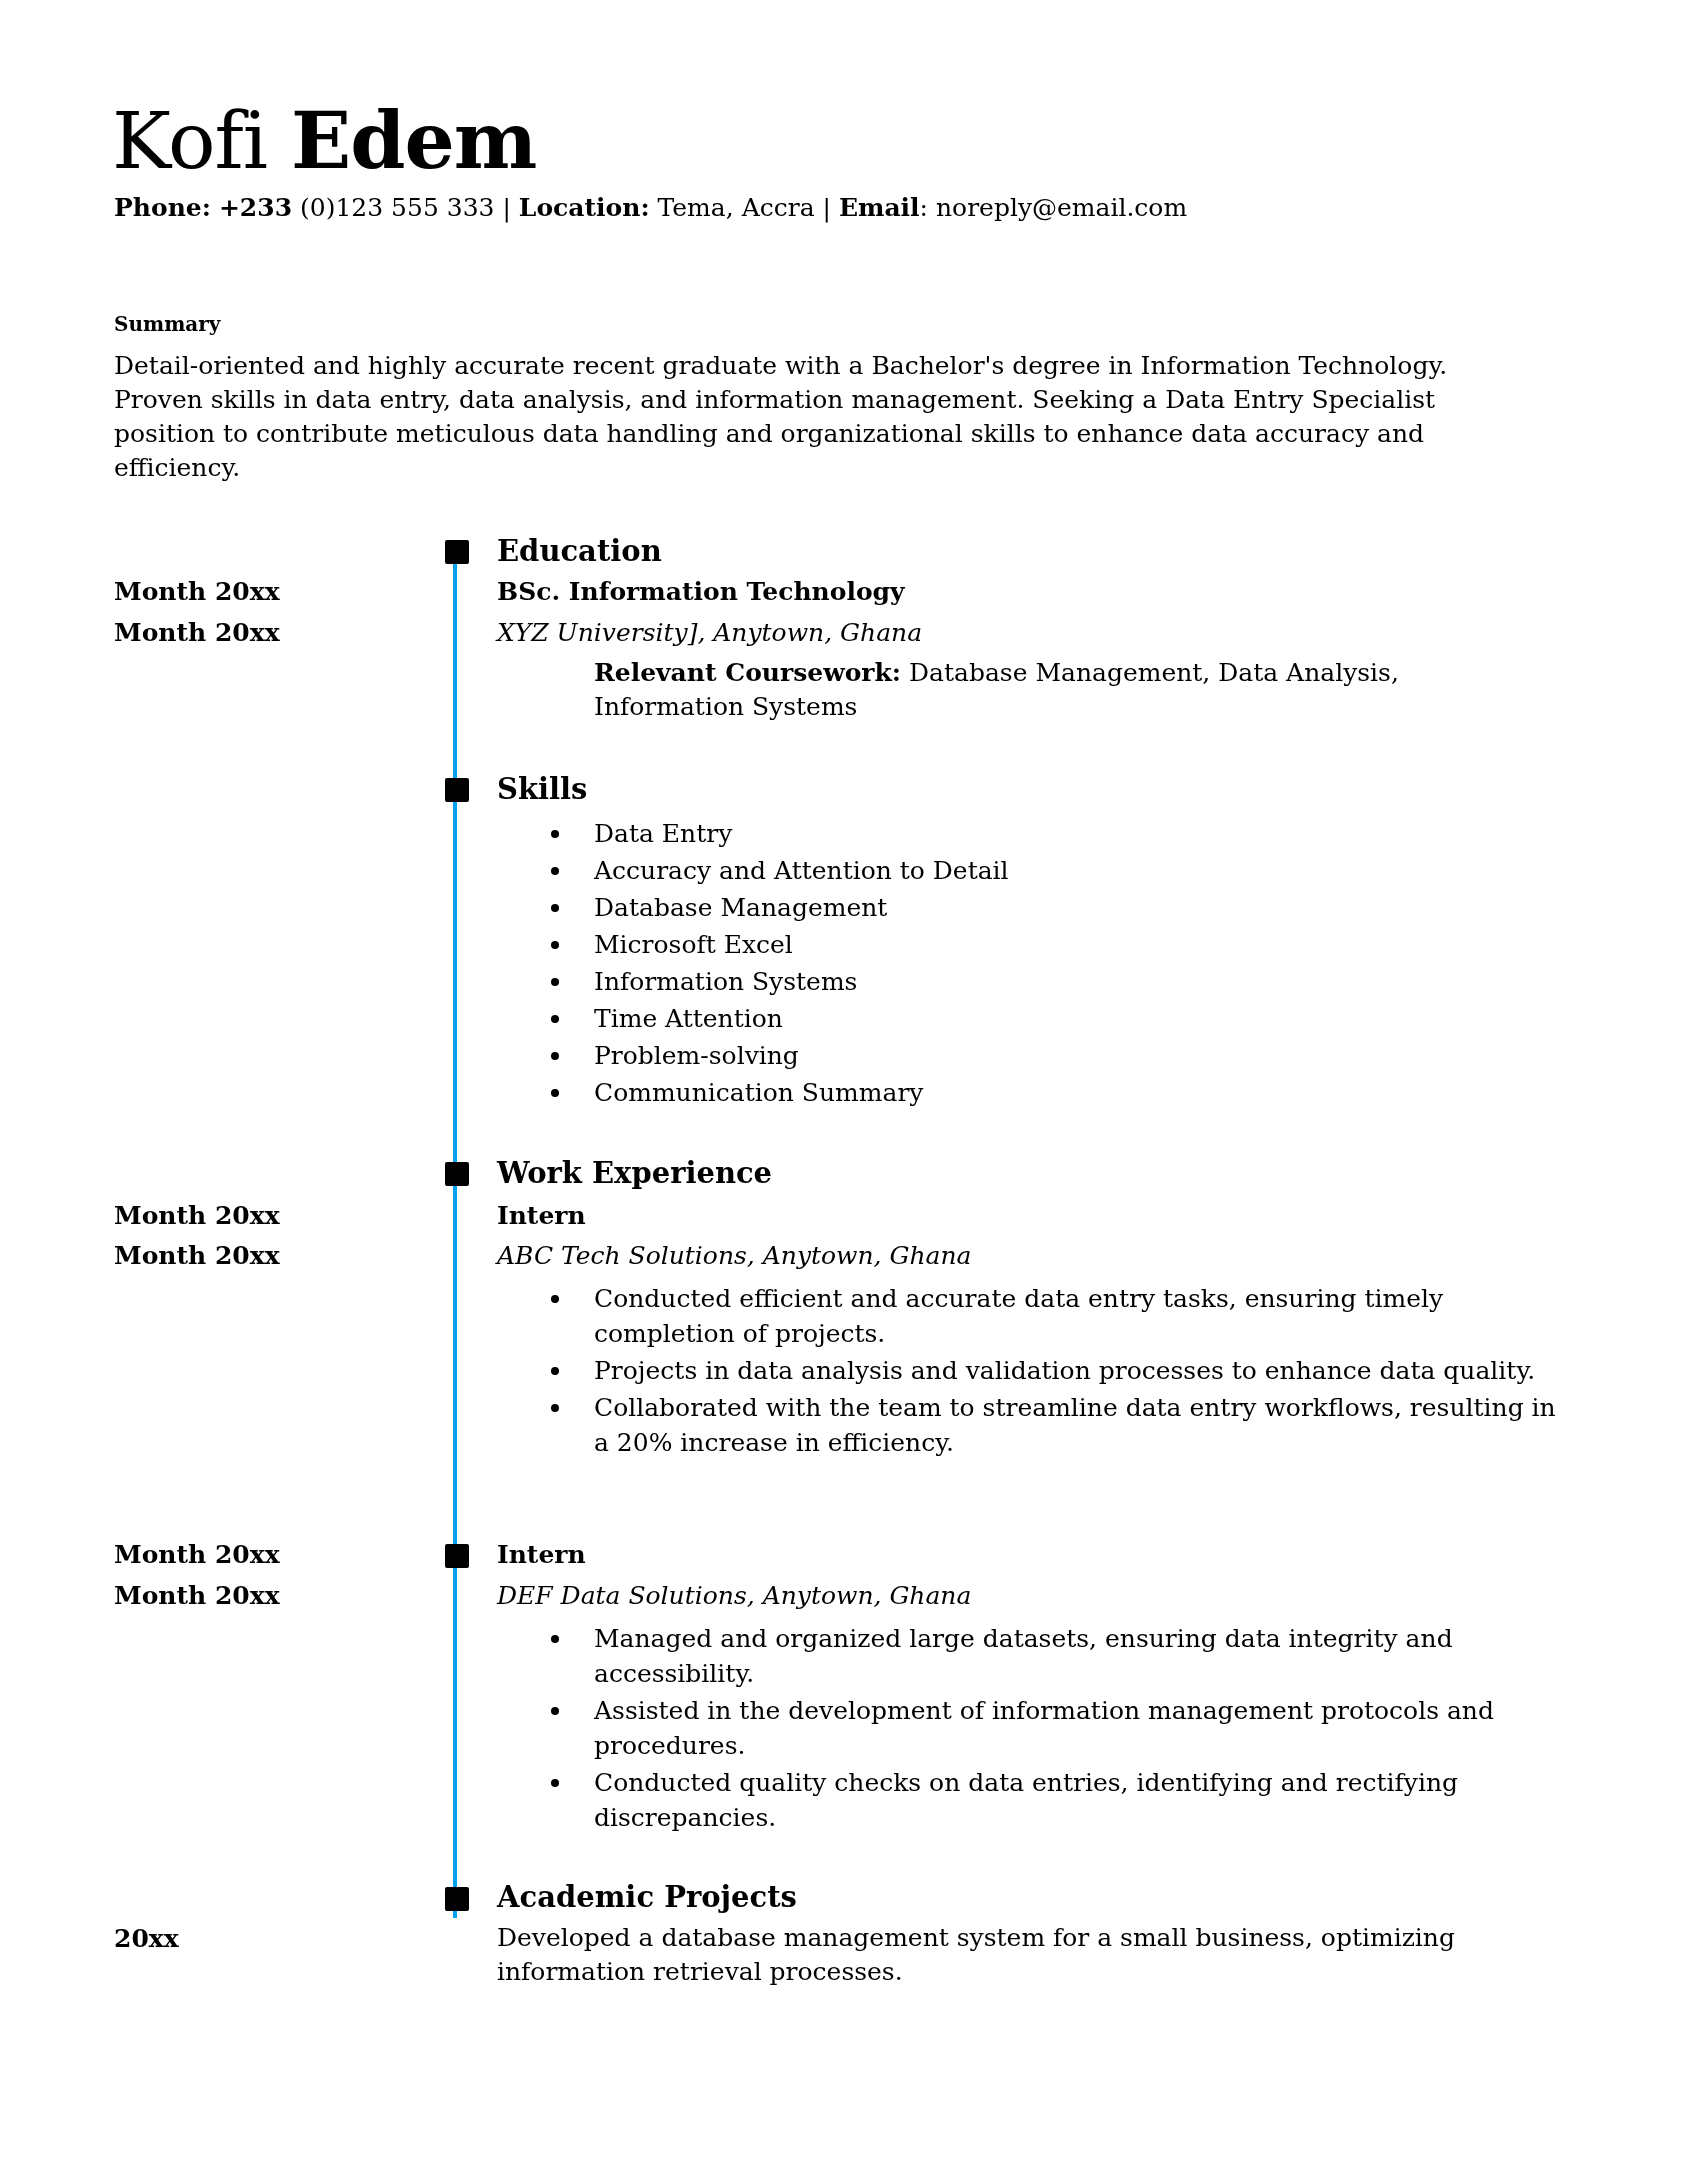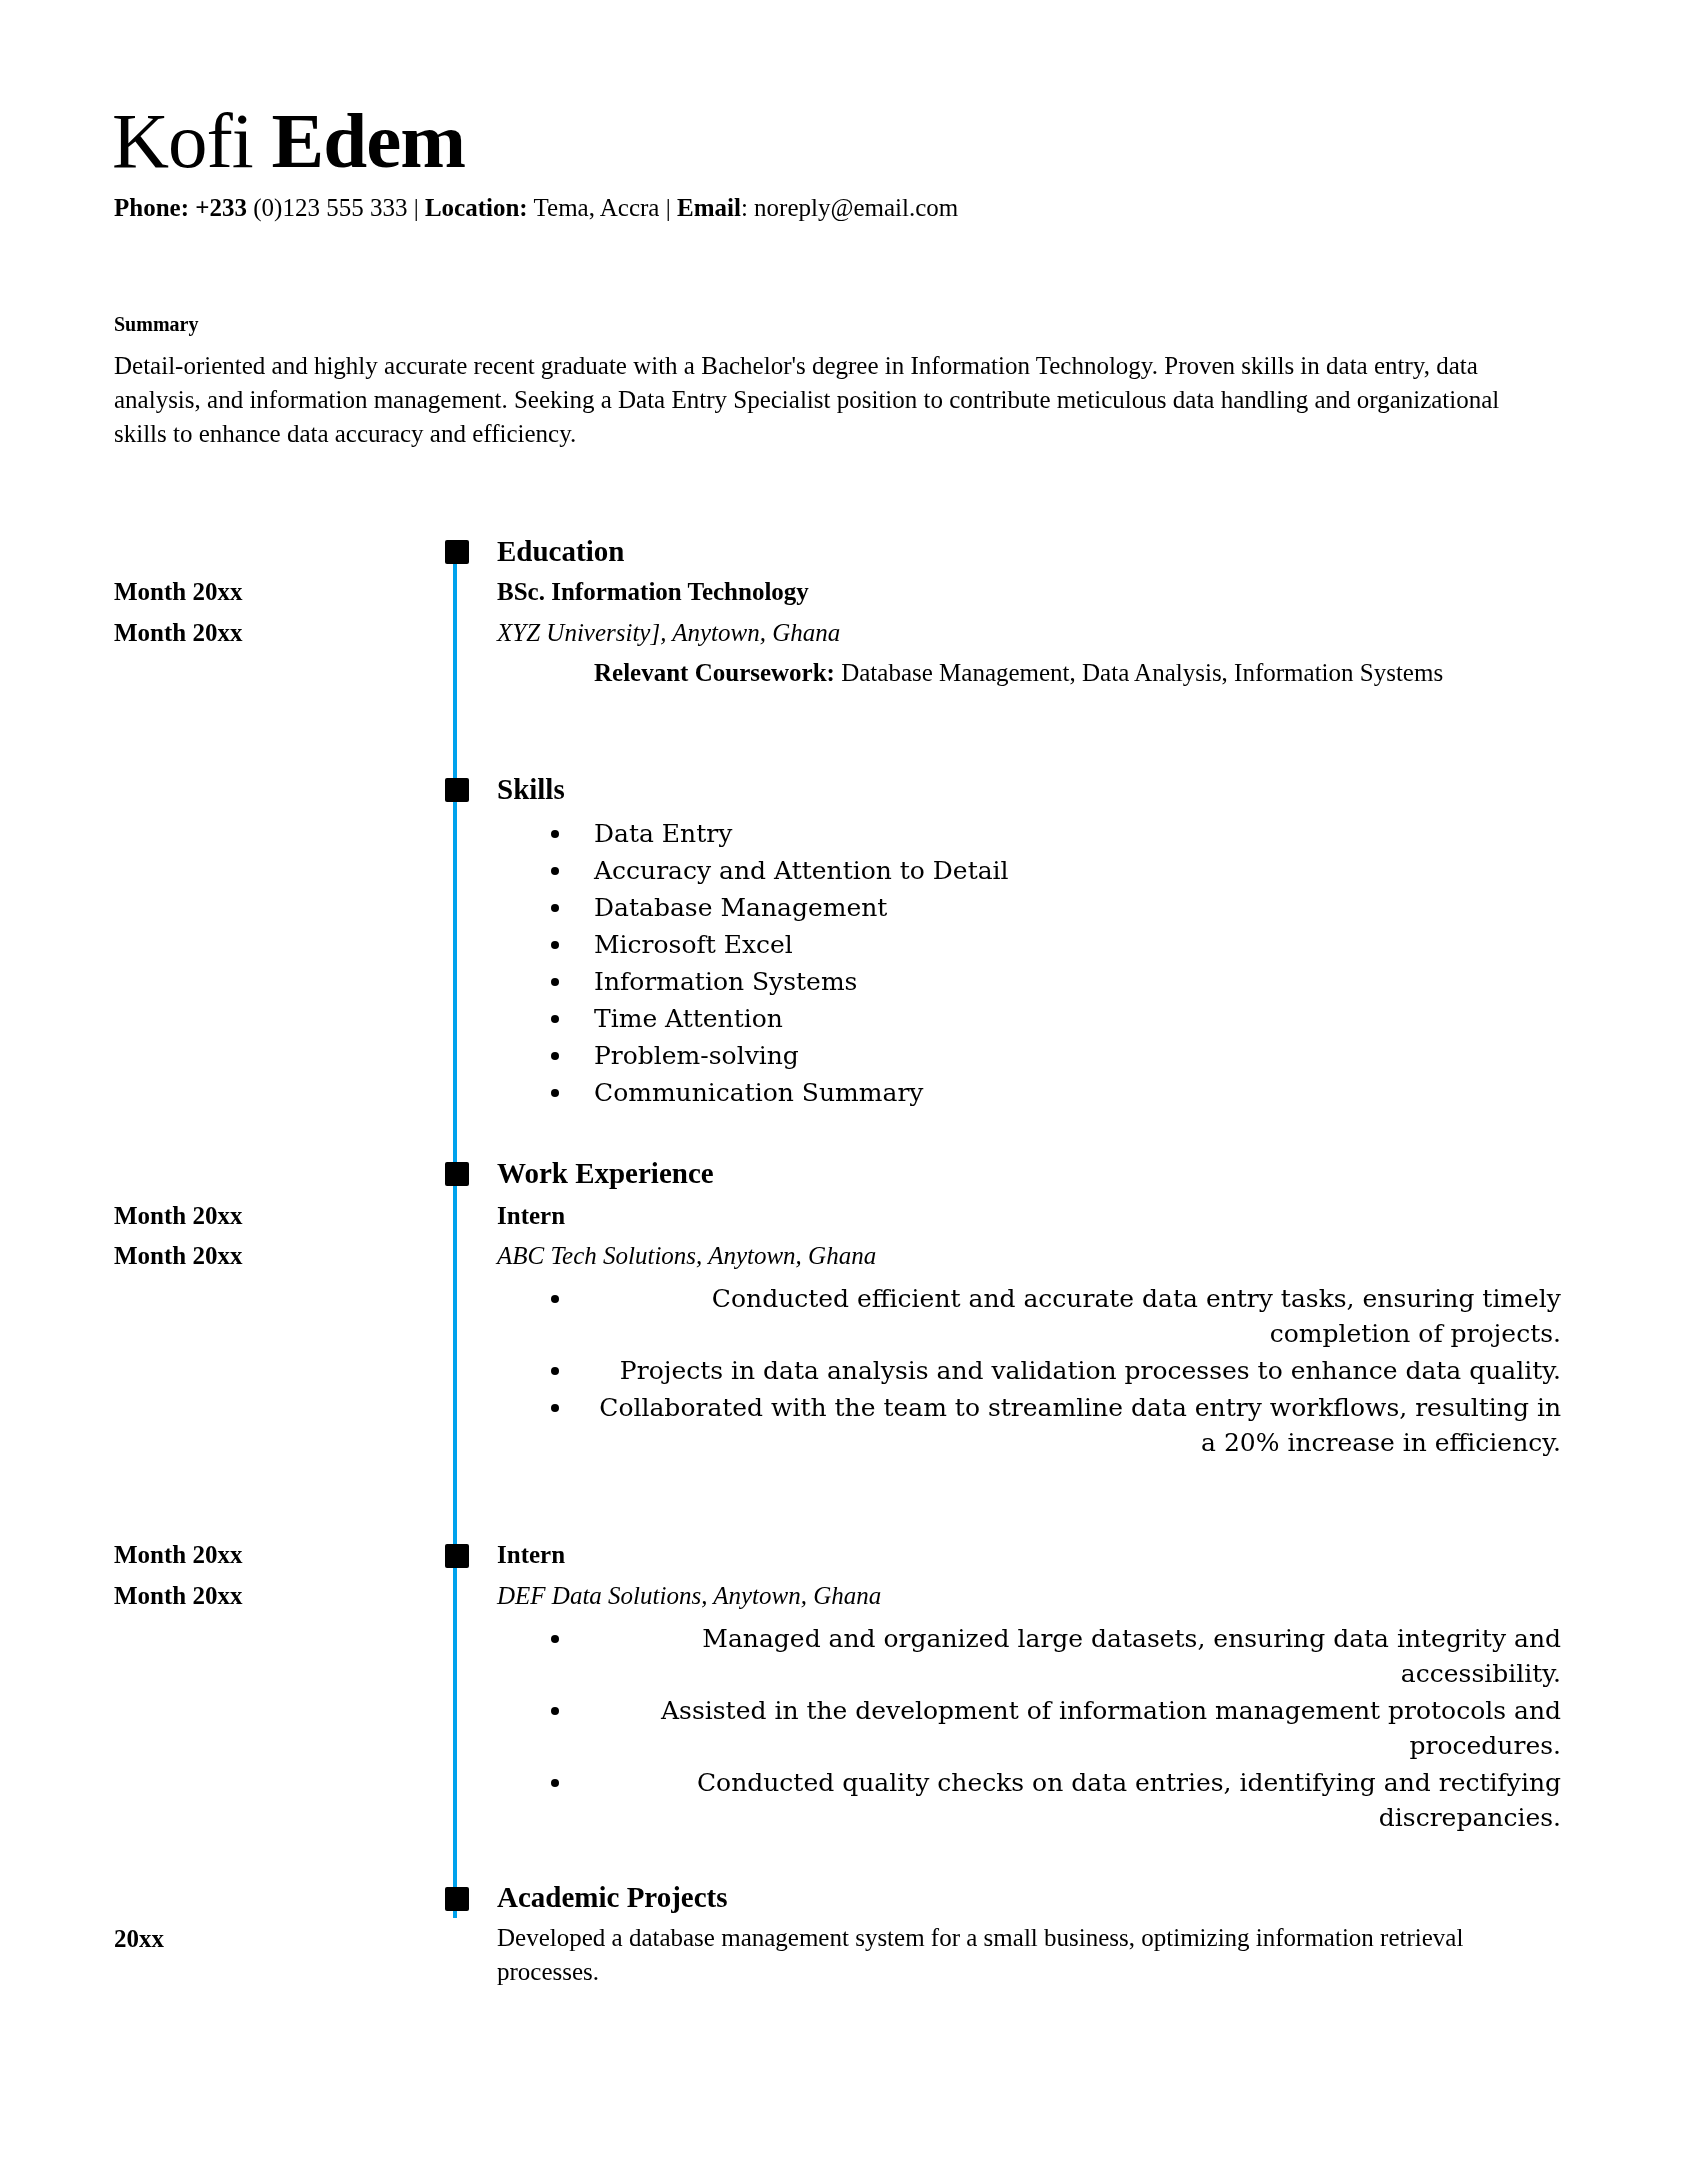--- a/index.html
+++ b/index.html
@@ -1,21 +1,21 @@
 <!DOCTYPE html>
 <html><head>
 <meta charset="utf-8">
 <style>
   html, body { margin: 0; padding: 0; background: #ffffff; }
   body {
     width: 1683px; height: 2178px; position: relative; overflow: hidden;
     font-family: "DejaVu Serif", "Liberation Serif", serif;
     color: #000000;
   }
-  .abs { position: absolute; white-space: nowrap; font-family: Liberation Serif, serif; }
+  .abs { position: absolute; white-space: nowrap; }
   .name { left: 112px; top: 91px; font-size: 79px; line-height: 99px; letter-spacing: -1px; }
   .name .first { font-weight: normal; }
   .name .last { font-weight: bold; }
   .contact { left: 114px; top: 192px; font-size: 25px; line-height: 32px; }
   .contact b { font-weight: bold; }
   .summary-h { left: 114px; top: 307px; font-size: 20px; font-weight: bold; line-height: 34px; }
   .summary-body { left: 114px; top: 349px; width: 1426px; font-size: 25px; line-height: 34px; white-space: normal; }
   .date { left: 114px; font-size: 25px; font-weight: bold; line-height: 34px; }
   .sec-h { left: 497px; font-size: 29px; font-weight: bold; line-height: 36px; }
   .role { left: 497px; font-size: 25px; font-weight: bold; line-height: 34px; }
@@ -23,21 +23,21 @@
   .course { left: 594px; width: 931px; font-size: 25px; line-height: 34px; white-space: normal; }
   .course b { font-weight: bold; }
   .list { position: absolute; left: 551px; margin: 0; padding: 0; list-style: none; font-size: 25px; }
   .list li { position: relative; padding-left: 43px; white-space: normal; }
   .list li .dot {
     position: absolute; left: 0; width: 8px; height: 8px; border-radius: 50%;
     background: #000;
   }
   .skills li { line-height: 37px; }
   .skills li .dot { top: 15px; }
-  .bullets { width: 1010px; text-align: right; }
+  .bullets { width: 1010px; }
   .bullets li { line-height: 35px; margin-bottom: 2px; }
   .bullets li .dot { top: 14px; }
   .timeline-line { position: absolute; left: 453px; top: 550px; width: 4px; height: 1368px; background: #00a2ed; }
   .marker { position: absolute; left: 445px; width: 24px; height: 24px; background: #000; border-radius: 2px; }
   .proj { left: 497px; top: 1921px; width: 1049px; font-size: 25px; line-height: 34px; white-space: normal; }
 </style>
 </head>
 <body>
 
 <div class="abs name">

